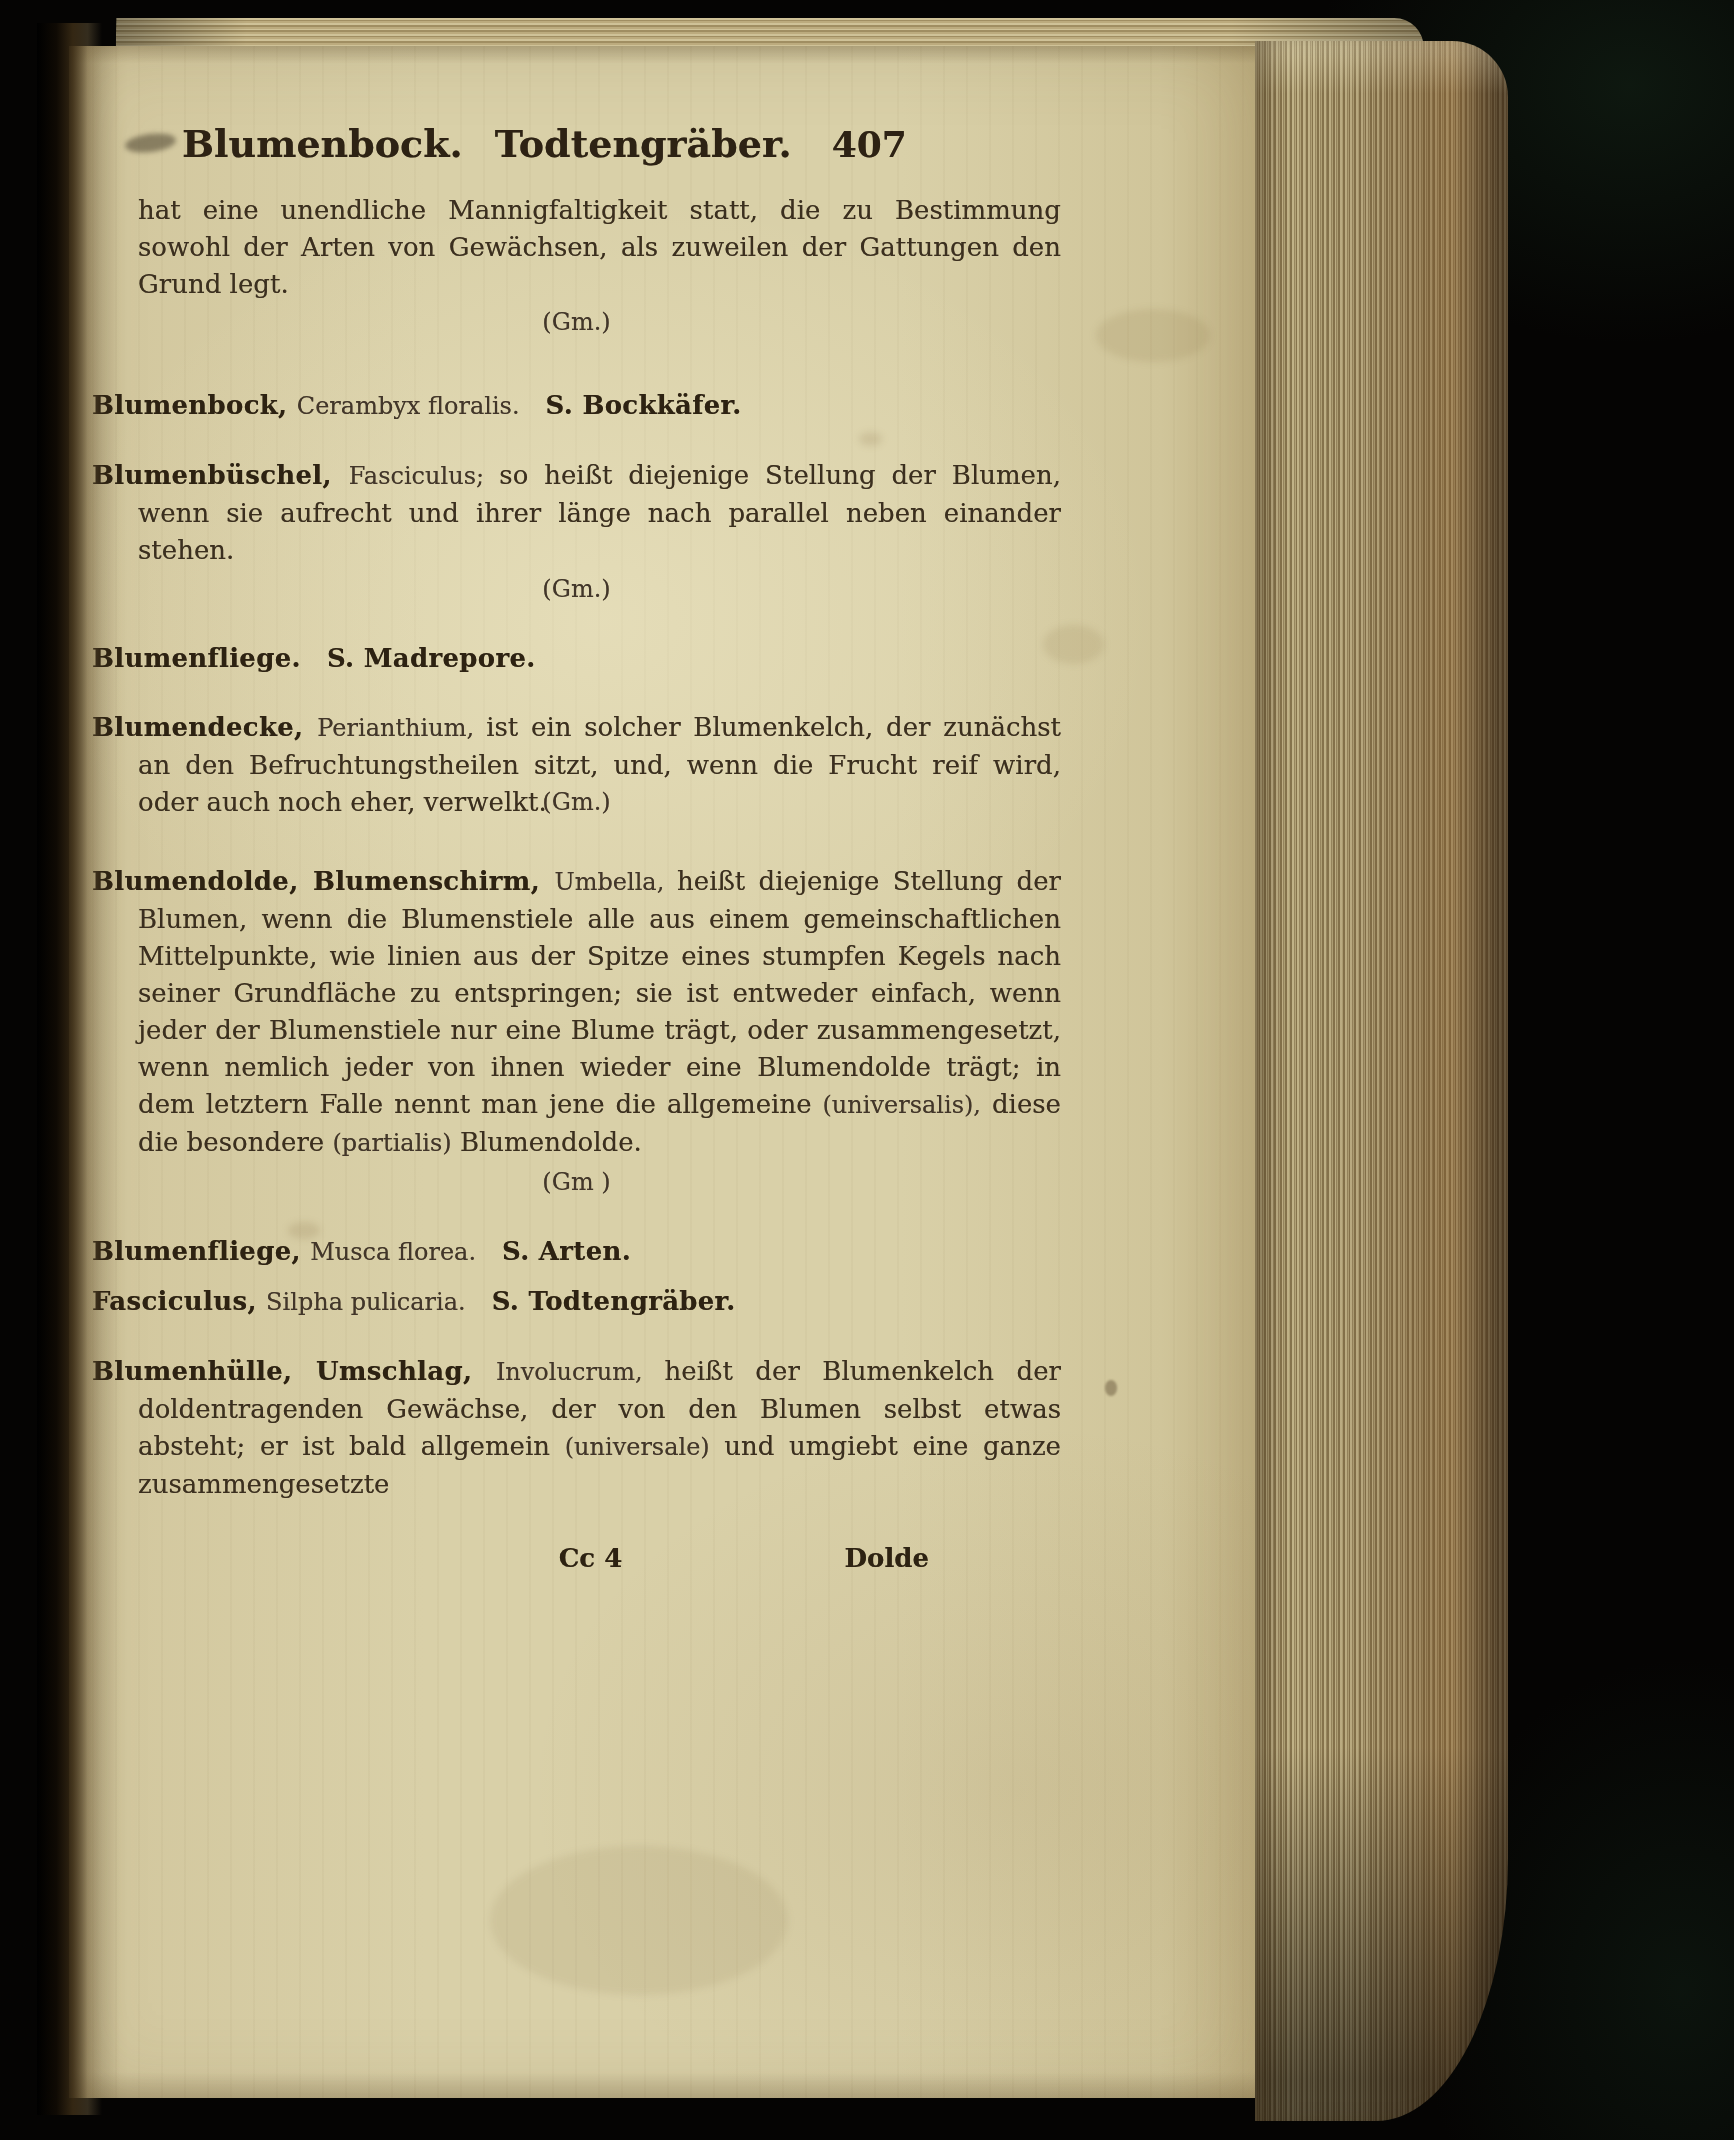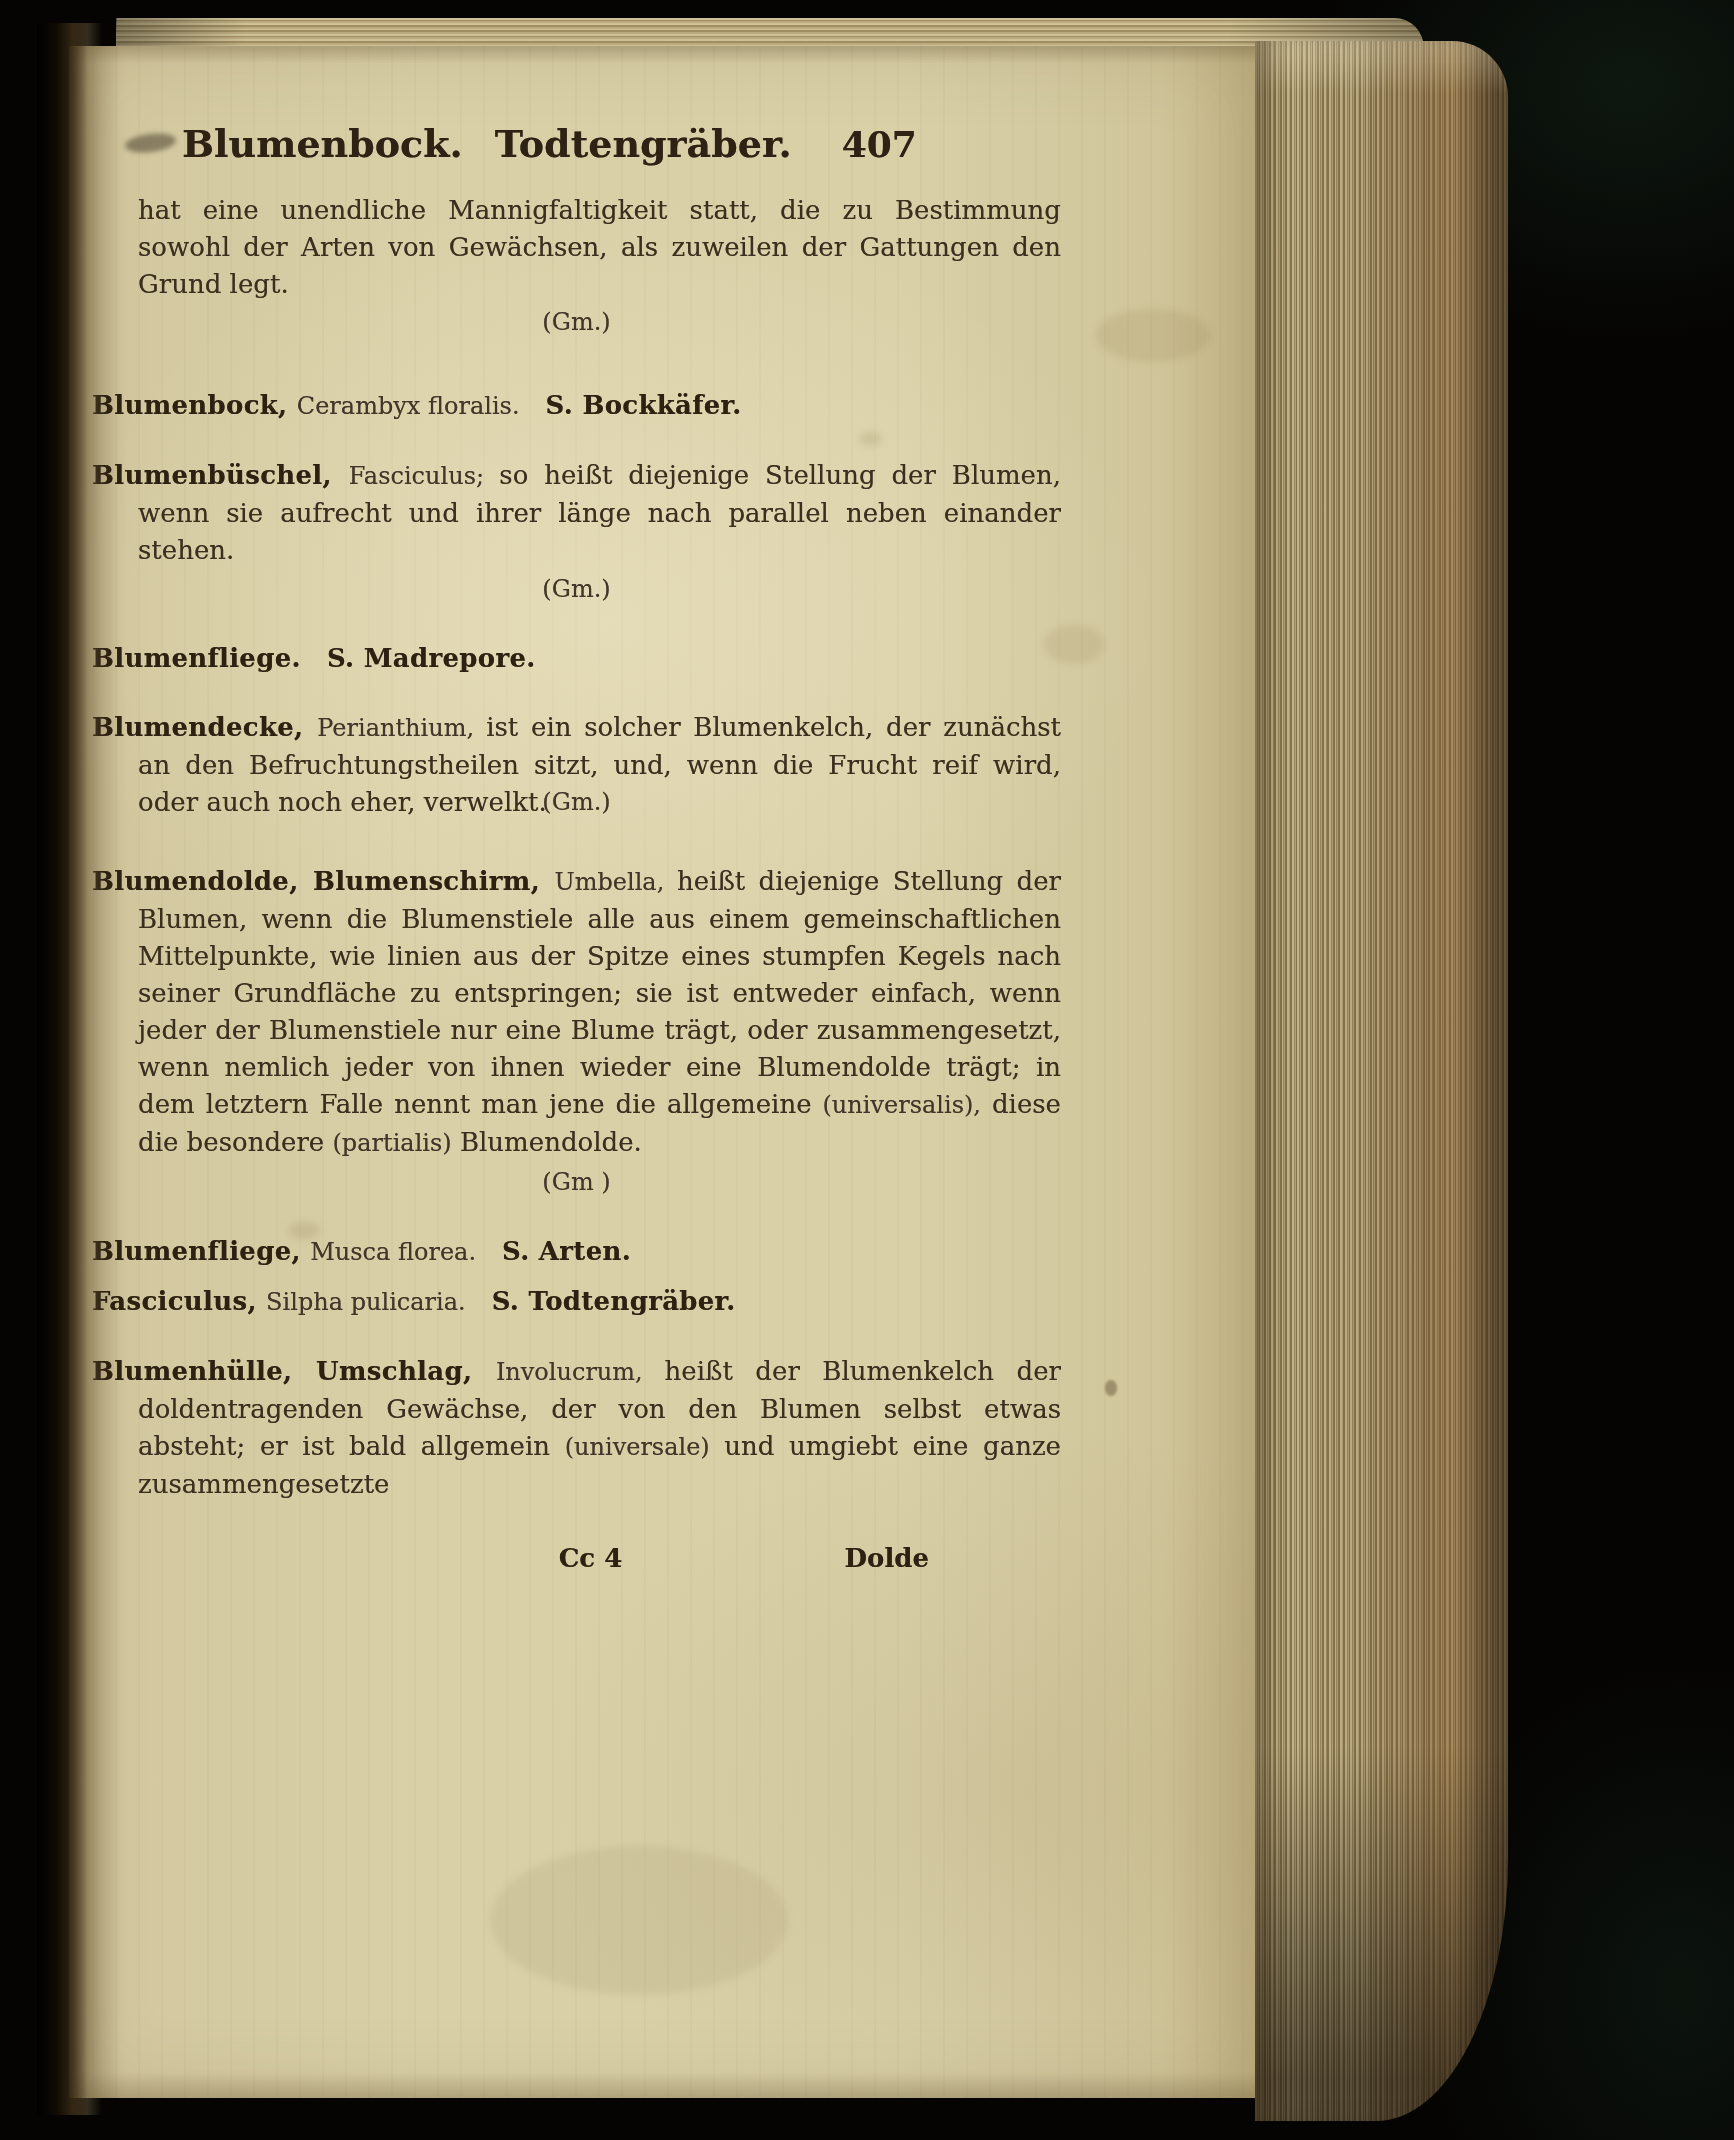--- a/index.html
+++ b/index.html
@@ -59,21 +59,21 @@
   }
 
   
   .ink{color:#3b2f1f;text-shadow:0 0 0.5px rgba(55,42,22,.55);}
   .header{
     position:absolute;left:23px;top:75px;width:969px;
     display:flex;align-items:baseline;gap:32px;
     padding-left:90px;
     font-size:38px;font-weight:700;color:#2d2214;
   }
-  .header .page-number{margin-left:18px;font-size:36px;}
+  .header .page-number{margin-left:8px;font-size:36px;}
   .smudge{
     position:absolute;left:56px;top:88px;width:51px;height:17.6px;
     background:rgba(45,35,20,.45);border-radius:50%;
     filter:blur(2.6px);transform:rotate(-7deg);
   }
 
   .text-column{
     position:absolute;left:23px;top:146px;width:969px;
     font-size:26px;line-height:37px;
   }

